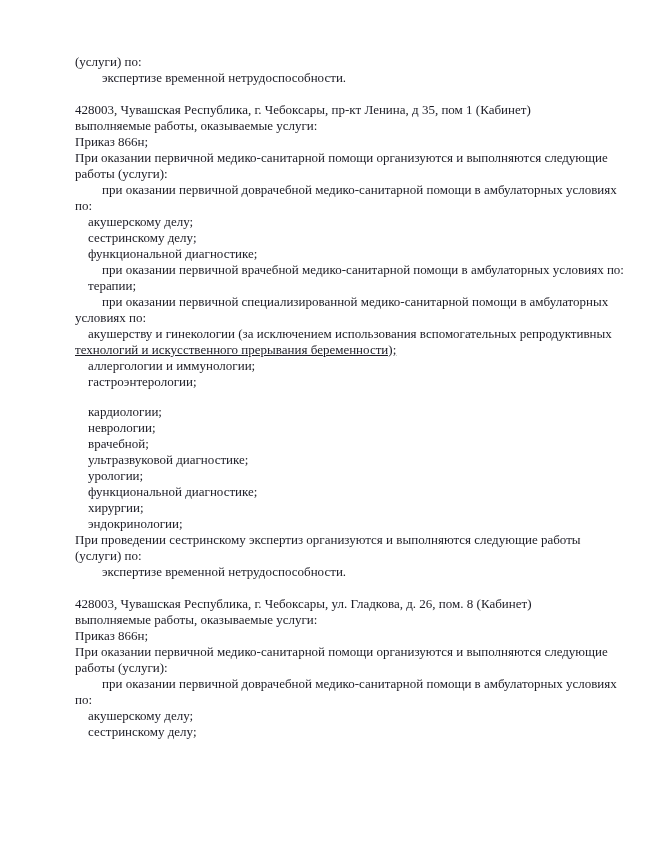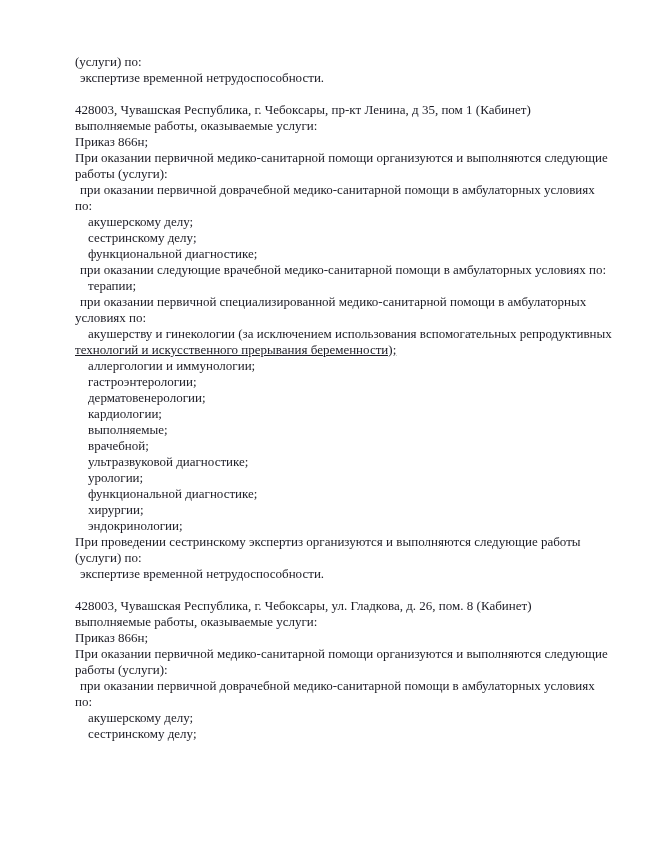--- a/index.html
+++ b/index.html
@@ -20,52 +20,51 @@
     width: 560px;
   }
   .line {
     font-family: "Liberation Serif", "DejaVu Serif", serif;
     font-size: 13px;
     line-height: 16px;
     height: 16px;
     white-space: nowrap;
     color: #1b1b24;
   }
-  .line.i1 { padding-left: 5px; }
+  .line.i1 { padding-left: 5px; margin-left: 22px; }
   .line.i2 { padding-left: 13px; }
   .line.blank { height: 16px; }
 </style>
 </head>
 <body>
 
 <div class="page">
     <div class="line" style="color: rgb(27, 27, 36);">(услуги) по:</div>
     <div class="line i1" style="color: rgb(27, 27, 36);">экспертизе временной нетрудоспособности.</div>
     <div class="line blank" style="color: rgb(27, 27, 36);"></div>
     <div class="line" style="color: rgb(27, 27, 36);">428003, Чувашская Республика, г. Чебоксары, пр-кт Ленина, д 35, пом 1 (Кабинет)</div>
     <div class="line" style="color: rgb(27, 27, 36);">выполняемые работы, оказываемые услуги:</div>
     <div class="line" style="color: rgb(27, 27, 36);">Приказ 866н;</div>
     <div class="line" style="color: rgb(27, 27, 36);">При оказании первичной медико-санитарной помощи организуются и выполняются следующие</div>
     <div class="line" style="color: rgb(27, 27, 36);">работы (услуги):</div>
     <div class="line i1" style="color: rgb(27, 27, 36);">при оказании первичной доврачебной медико-санитарной помощи в амбулаторных условиях</div>
     <div class="line" style="color: rgb(27, 27, 36);">по:</div>
     <div class="line i2" style="color: rgb(27, 27, 36);">акушерскому делу;</div>
     <div class="line i2" style="color: rgb(27, 27, 36);">сестринскому делу;</div>
     <div class="line i2" style="color: rgb(27, 27, 36);">функциональной диагностике;</div>
-    <div class="line i1" style="color: rgb(27, 27, 36);">при оказании следующие врачебной медико-санитарной помощи в амбулаторных условиях по:</div>
+    <div class="line i1" style="color: rgb(27, 27, 36);">при оказании первичной врачебной медико-санитарной помощи в амбулаторных условиях по:</div>
     <div class="line i2" style="color: rgb(27, 27, 36);">терапии;</div>
     <div class="line i1" style="color: rgb(27, 27, 36);">при оказании первичной специализированной медико-санитарной помощи в амбулаторных</div>
     <div class="line" style="color: rgb(27, 27, 36);">условиях по:</div>
     <div class="line i2" style="color: rgb(27, 27, 36);">акушерству и гинекологии (за исключением использования вспомогательных репродуктивных</div>
     <div class="line" style="color: rgb(27, 27, 36); text-decoration: underline;">технологий и искусственного прерывания беременности);</div>
     <div class="line i2" style="color: rgb(27, 27, 36);">аллергологии и иммунологии;</div>
     <div class="line i2" style="color: rgb(27, 27, 36);">гастроэнтерологии;</div>
-    <div class="line i2" style="color: rgb(27, 27, 36);">дерматовенерологии;</div>
-    <div class="line i2" style="color: rgb(27, 27, 36);">кардиологии;</div>
-    <div class="line i2" style="color: rgb(27, 27, 36);">выполняемые;</div>
+    <div class="line i2" style="color: rgb(27, 27, 36); margin-top: 14px;">кардиологии;</div>
+    <div class="line i2" style="color: rgb(27, 27, 36);">неврологии;</div>
     <div class="line i2" style="color: rgb(27, 27, 36);">врачебной;</div>
     <div class="line i2" style="color: rgb(27, 27, 36);">ультразвуковой диагностике;</div>
     <div class="line i2" style="color: rgb(27, 27, 36);">урологии;</div>
     <div class="line i2" style="color: rgb(27, 27, 36);">функциональной диагностике;</div>
     <div class="line i2" style="color: rgb(27, 27, 36);">хирургии;</div>
     <div class="line i2" style="color: rgb(27, 27, 36);">эндокринологии;</div>
     <div class="line" style="color: rgb(27, 27, 36);">При проведении сестринскому экспертиз организуются и выполняются следующие работы</div>
     <div class="line" style="color: rgb(27, 27, 36);">(услуги) по:</div>
     <div class="line i1" style="color: rgb(27, 27, 36);">экспертизе временной нетрудоспособности.</div>
     <div class="line blank" style="color: rgb(27, 27, 36);"></div>

